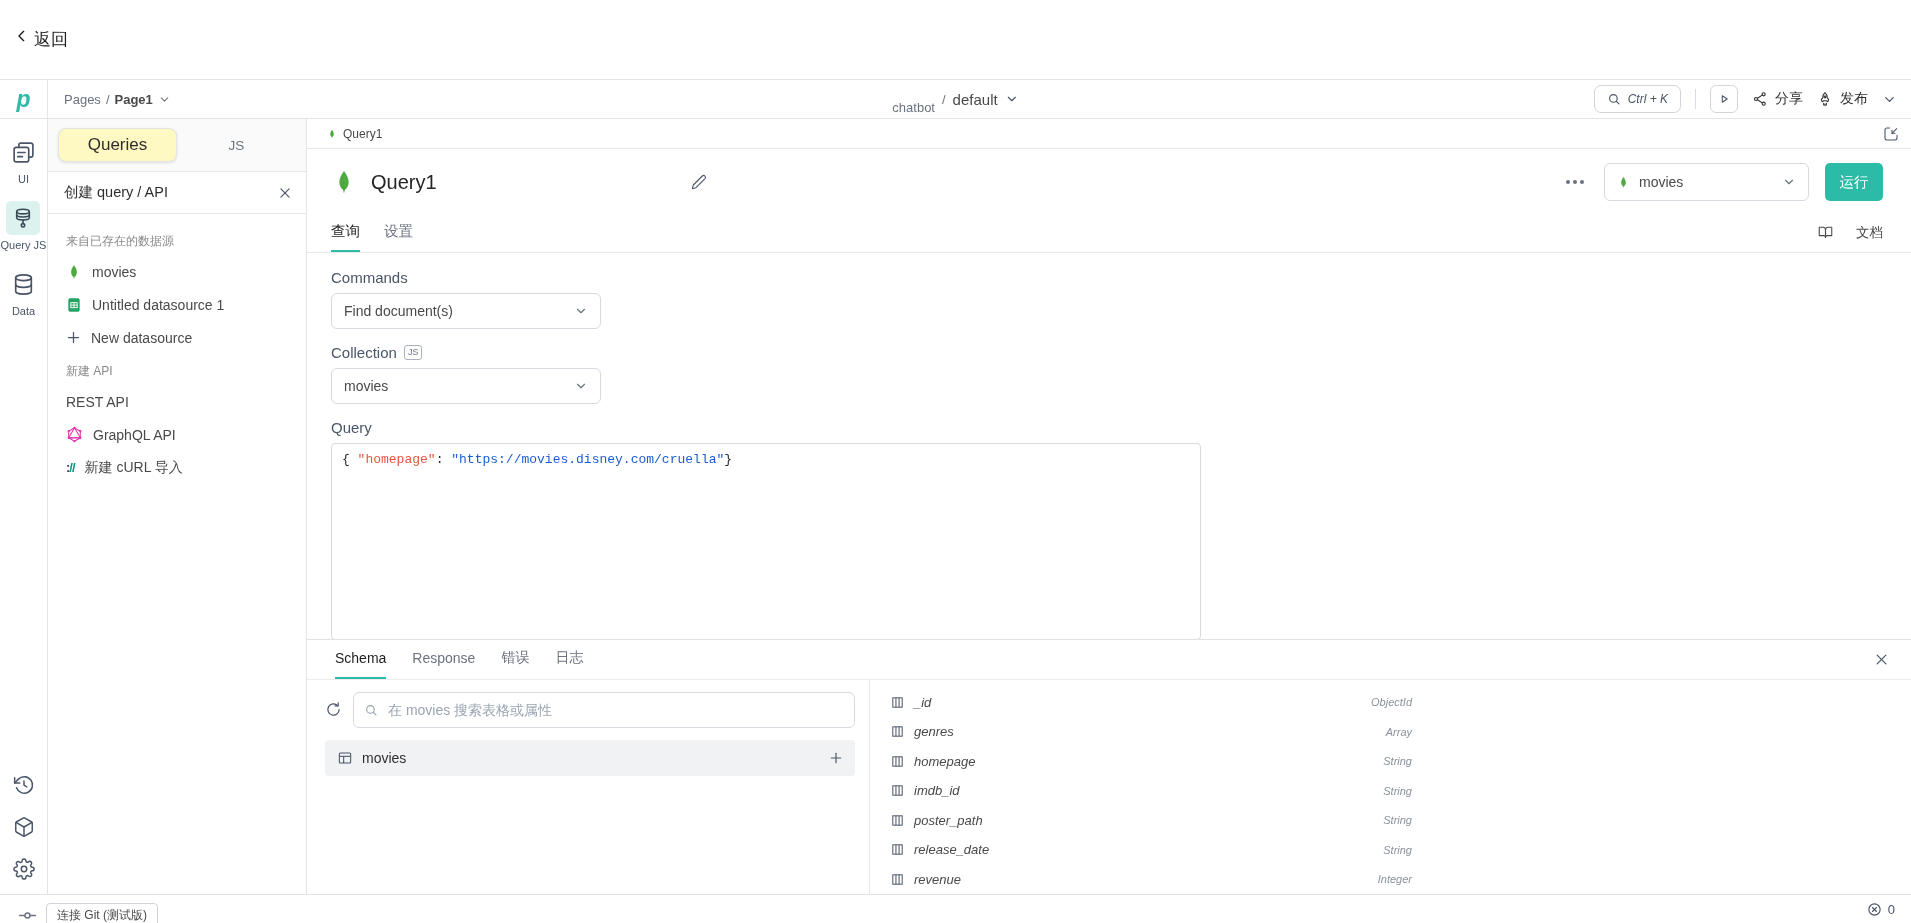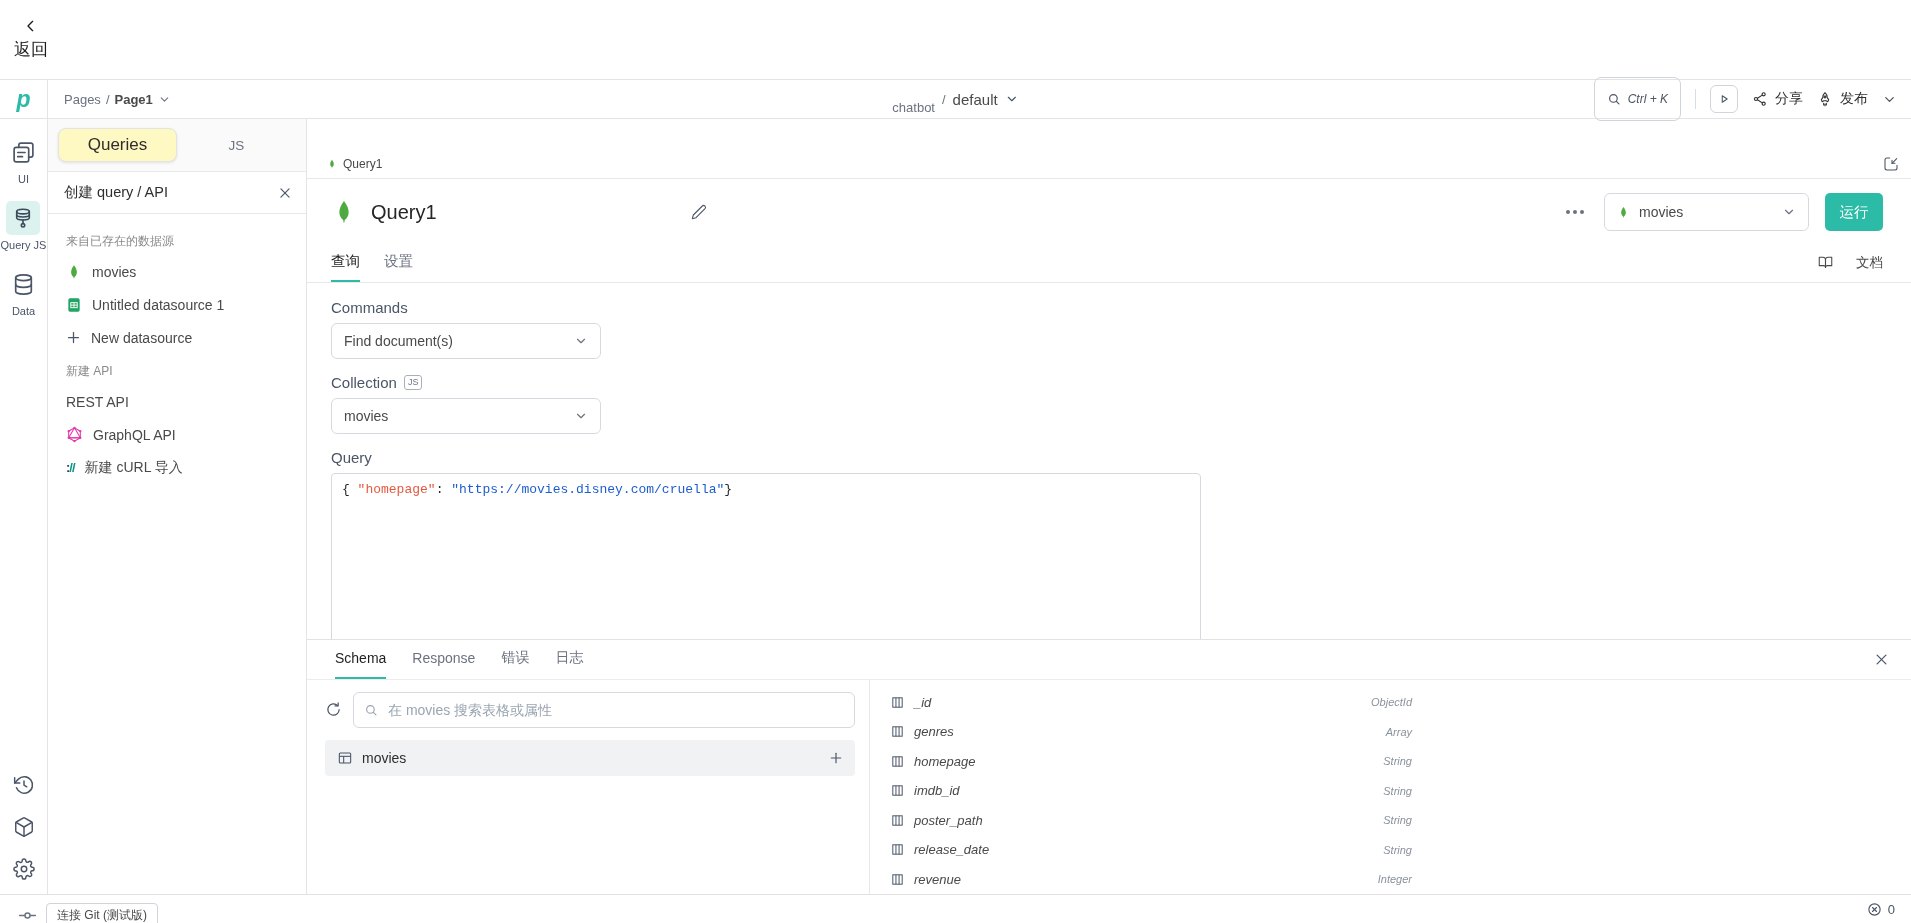--- a/index.html
+++ b/index.html
@@ -3,36 +3,36 @@
 <meta charset="utf-8">
 <style>
   html,body{margin:0;padding:0;background:#fff;}
   .app{width:1911px;height:923px;position:relative;overflow:hidden;background:#fff;
        font-family:"Liberation Sans","DejaVu Sans",sans-serif;color:#302d2d;box-sizing:border-box;}
   .app *{box-sizing:border-box;}
   svg{display:block;}
 
   
   .titlebar{height:79px;display:flex;align-items:center;padding-left:14px;}
-  .back{display:flex;align-items:center;gap:4px;cursor:pointer;flex-direction:column;}
+  .back{display:flex;align-items:flex-start;gap:4px;cursor:pointer;}
   .back-label{font-size:17px;color:#1c1c1c;}
 
   
   .toolbar{height:40px;border-top:1px solid #e2e4e6;border-bottom:1px solid #e2e4e6;
            display:flex;align-items:center;position:relative;}
   .logo-cell{width:48px;height:100%;border-right:1px solid #e2e4e6;display:flex;align-items:center;justify-content:center;}
   .logo{color:#2cbba6;font-size:23px;font-weight:700;font-style:italic;line-height:1;}
   .breadcrumb{margin-left:16px;font-size:13px;color:#6b7280;display:flex;align-items:center;gap:5px;}
   .breadcrumb b{color:#4b4848;font-weight:600;}
   .appcrumb{position:absolute;left:50%;transform:translateX(-50%);display:flex;align-items:center;gap:7px;}
   .appcrumb .app-name{font-size:13px;color:#6b7280;margin-top:16px;}
   .appcrumb .app-sep{font-size:13px;color:#6b7280;}
   .appcrumb .app-env{font-size:15px;color:#4b4848;}
   .toolbar-right{margin-left:auto;display:flex;align-items:center;gap:14px;padding-right:14px;}
-  .search-pill{display:flex;align-items:center;gap:7px;border:1px solid #d0d5db;border-radius:7px;height:44px;padding:0 12px;cursor:pointer;}
+  .search-pill{display:flex;align-items:center;gap:7px;border:1px solid #d0d5db;border-radius:7px;height:28px;padding:0 12px;cursor:pointer;}
   .search-shortcut{font-size:12px;font-style:italic;color:#4b5563;}
   .vdiv{width:1px;height:20px;background:#d9dde3;}
   .play-btn{width:28px;height:28px;border:1px solid #d0d5db;border-radius:6px;background:#fff;display:flex;align-items:center;justify-content:center;cursor:pointer;padding:0;}
   .tb-action{display:flex;align-items:center;gap:7px;font-size:14px;color:#302d2d;cursor:pointer;}
 
   
   .workspace{display:flex;height:775px;}
 
   
   .rail{width:48px;border-right:1px solid #e2e4e6;display:flex;flex-direction:column;align-items:center;padding-top:16px;flex:0 0 48px;}
@@ -53,21 +53,21 @@
   .create-header{height:42px;display:flex;align-items:center;justify-content:space-between;padding:0 14px 0 16px;
                  border-bottom:1px solid #e8e8e8;font-size:14.5px;color:#302d2d;font-weight:500;}
   .explorer-content{padding-top:10px;}
   .exp-section{padding:9px 18px 5px;font-size:12px;color:#8a8a8a;}
   .exp-item{height:33px;display:flex;align-items:center;gap:10px;padding:0 18px;font-size:14px;color:#4b4848;cursor:pointer;}
   .exp-item .noicon{margin-left:0;}
   .curl-icon{font-size:13px;font-weight:700;color:#334155;letter-spacing:-1px;}
   .curl-icon i{color:#0d9488;font-style:normal;}
 
   
-  .editor{flex:1;display:flex;flex-direction:column;min-width:0;margin-top:30px;}
+  .editor{flex:1;display:flex;flex-direction:column;min-width:0;}
   .tabstrip{height:30px;border-bottom:1px solid #e8e8e8;display:flex;align-items:center;padding:0 12px 0 20px;flex:0 0 30px;}
   .qtab{display:flex;align-items:center;gap:6px;font-size:12px;color:#4b4848;cursor:pointer;}
   .tabstrip .collapse{margin-left:auto;cursor:pointer;}
 
   .editor-mid{flex:1;overflow:hidden;}
   .query-header{display:flex;align-items:center;padding:14px 28px 0 24px;}
   .query-title-group{display:flex;align-items:center;gap:14px;width:360px;}
   .query-title{font-size:20px;color:#262626;font-weight:500;}
   .pencil{cursor:pointer;}
   .qh-right{margin-left:auto;display:flex;align-items:center;gap:16px;}

